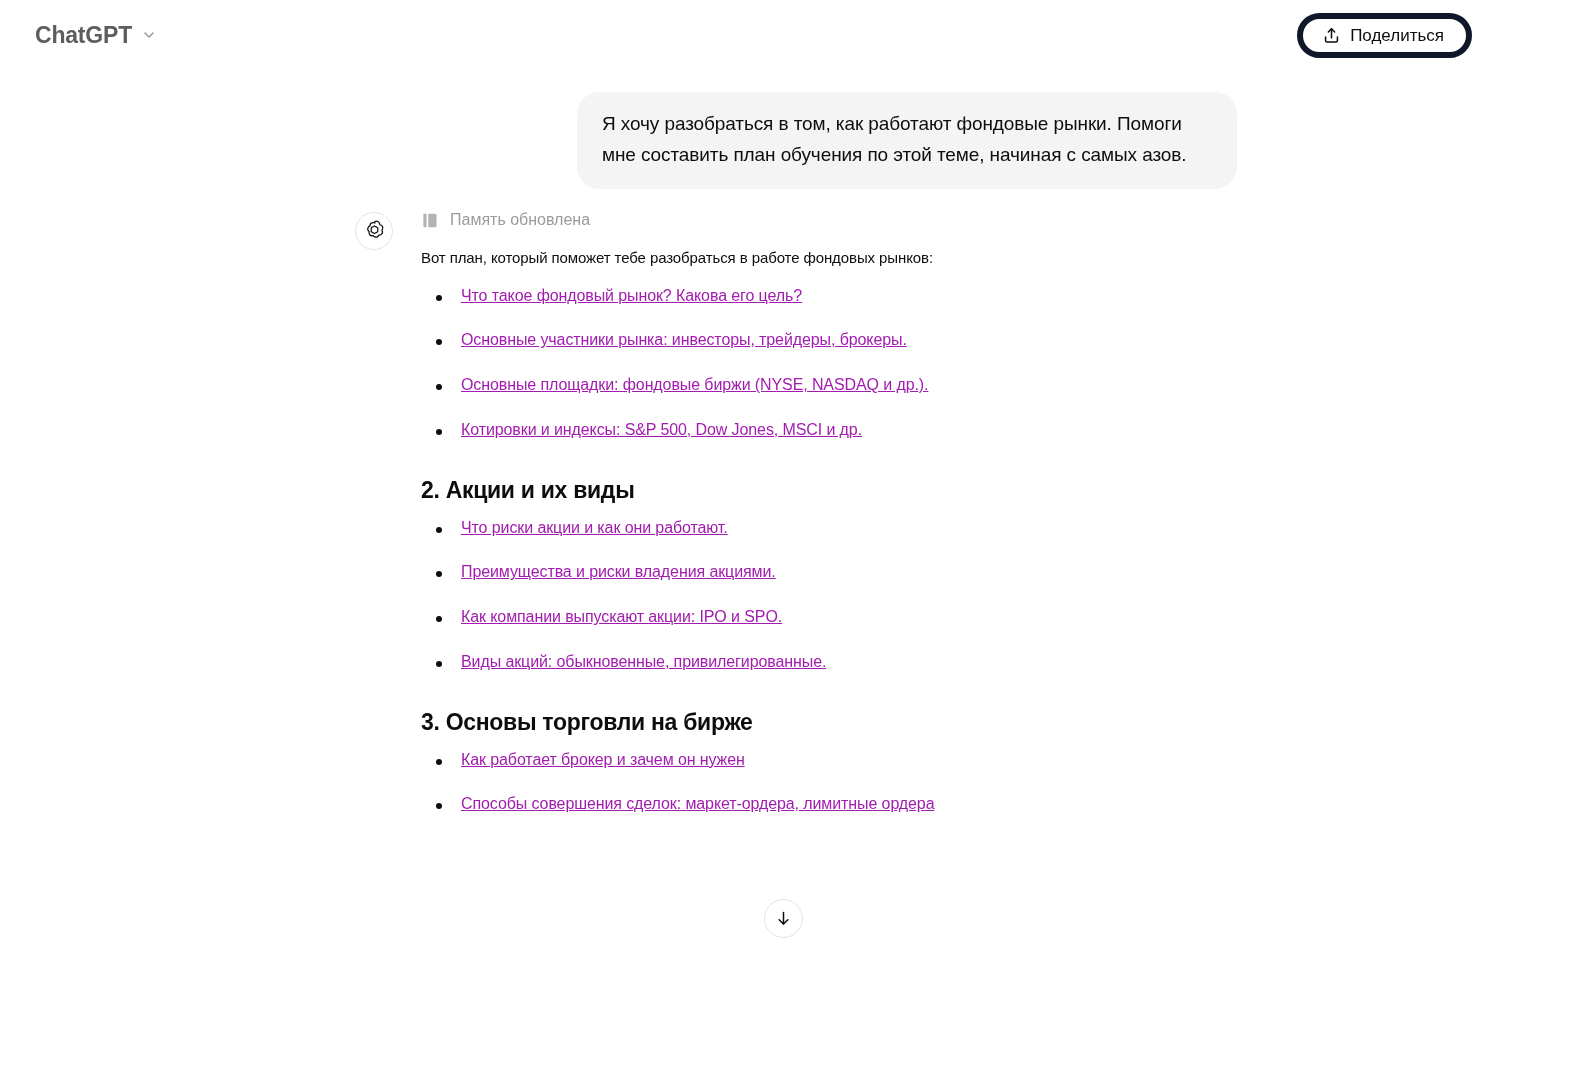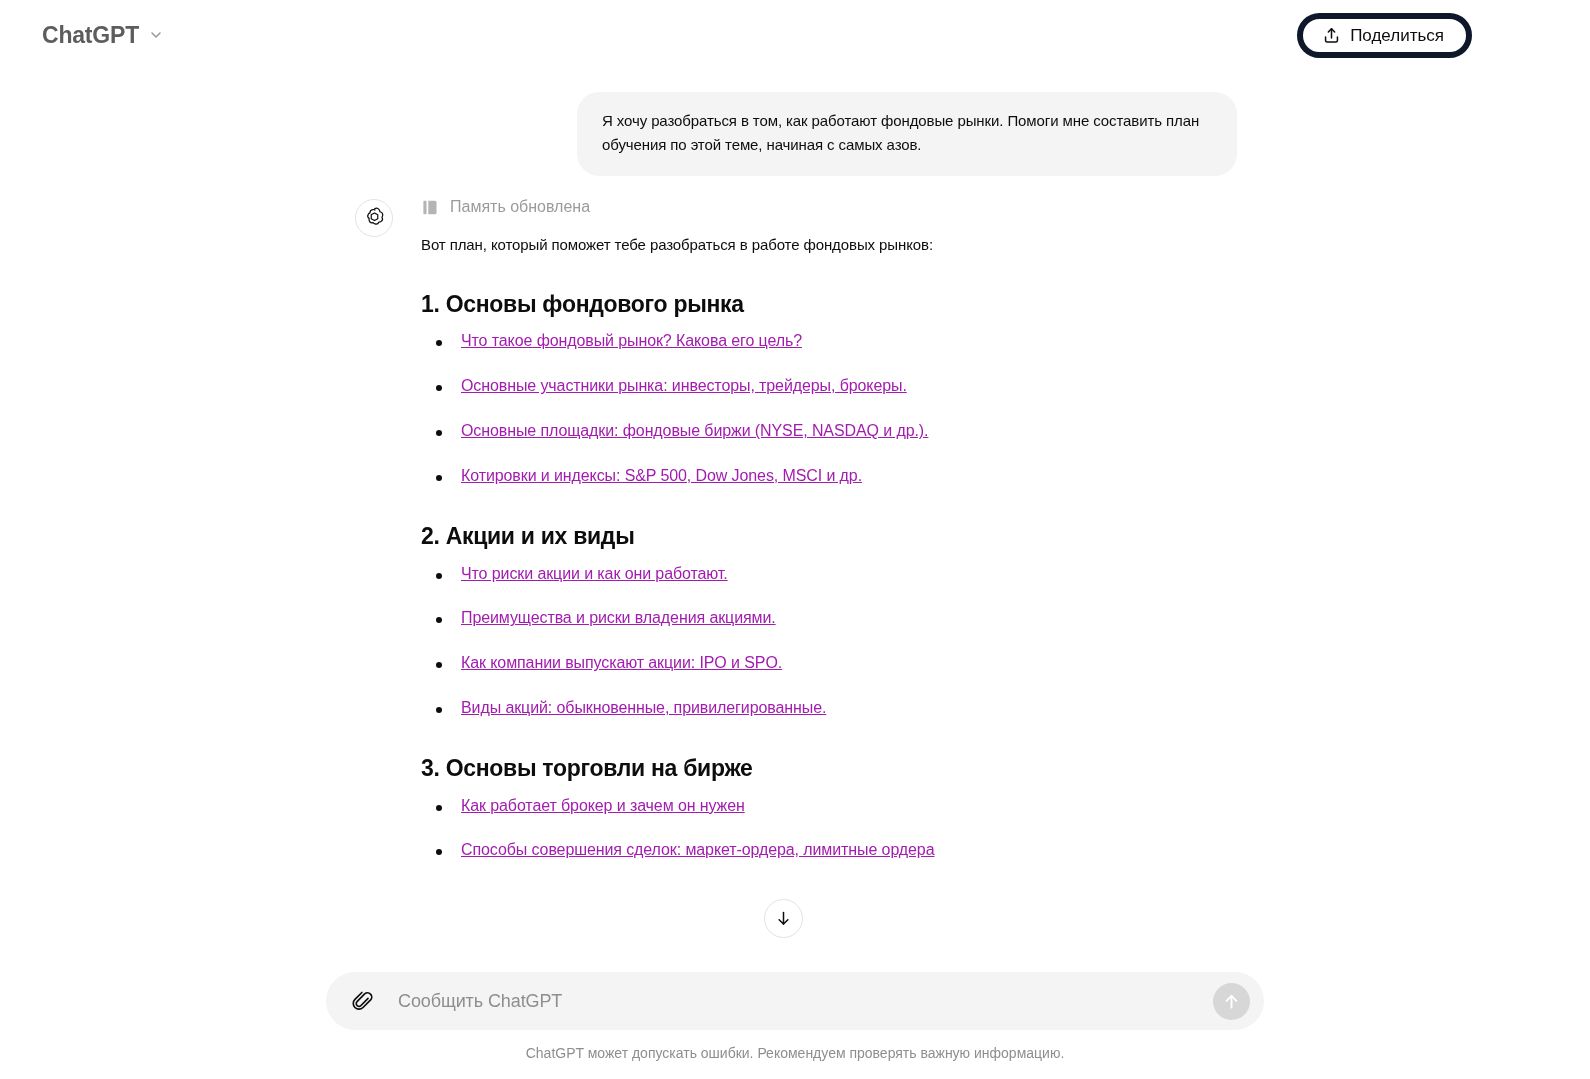--- a/index.html
+++ b/index.html
@@ -18,21 +18,21 @@
     position: relative;
     width: 1590px;
     height: 1079px;
     background: #ffffff;
     overflow: hidden;
   }
 
   
   .topbar {
     position: absolute;
-    top: 0; left: 8px; right: 0;
+    top: 0; left: 1px; right: 0;
     height: 70px;
     background: #ffffff;
     display: flex;
     align-items: center;
     justify-content: space-between;
     padding: 0 20px 0 30px;
     z-index: 40;
   }
 
   .brand {
@@ -93,21 +93,21 @@
   .user-row {
     display: flex;
     justify-content: flex-end;
     margin-bottom: 20px;
   }
   .user-bubble {
     background: #f4f4f4;
     border-radius: 22px;
     padding: 17px 25px 18px 25px;
     max-width: 660px;
-    font-size: 15px;
+    font-size: 19px;
     line-height: 1.62;
     color: #0d0d0d;
     letter-spacing: -0.1px;
   }
 
   
   .assistant-row {
     display: flex;
     align-items: flex-start;
     gap: 28px;
@@ -343,21 +343,20 @@
               <svg class="memory-icon" viewBox="0 0 24 24" fill="currentColor">
                 <rect x="3" y="3.5" width="4" height="17" rx="1"></rect>
                 <path d="M9.2 3.5h8.4a2 2 0 0 1 2 2v13a2 2 0 0 1-2 2H9.2z"></path>
               </svg>
             </span>
             <span class="memory-text">Память обновлена</span>
           </div>
 
           <p class="para">Вот план, который поможет тебе разобраться в работе фондовых рынков:</p>
 
-          <h3 class="h3">1. Основы фондового рынка</h3>
           <ul class="bullets">
             <li>Что такое фондовый рынок? Какова его цель?</li>
             <li>Основные участники рынка: инвесторы, трейдеры, брокеры.</li>
             <li>Основные площадки: фондовые биржи (NYSE, NASDAQ и др.).</li>
             <li>Котировки и индексы: S&amp;P 500, Dow Jones, MSCI и др.</li>
           </ul>
 
           <h3 class="h3">2. Акции и их виды</h3>
           <ul class="bullets">
             <li>Что риски акции и как они работают.</li>
@@ -382,42 +381,14 @@
 
   <div class="scroll-down-btn">
     <span>
       <svg viewBox="0 0 24 24" fill="none" stroke="currentColor" stroke-width="1.9" stroke-linecap="round" stroke-linejoin="round">
         <path d="M12 4.5v14.5"></path>
         <polyline points="6.5 13.5 12 19 17.5 13.5"></polyline>
       </svg>
     </span>
   </div>
 
-  <div class="composer-wrap">
-
-    <div class="composer">
-
-      <div class="clip-btn">
-        <span>
-          <svg viewBox="0 0 24 24" fill="none" stroke="currentColor" stroke-width="1.8" stroke-linecap="round" stroke-linejoin="round">
-            <path d="M17.5 9.2 9.8 16.9a3 3 0 0 1-4.3-4.3l8.3-8.3a4.6 4.6 0 0 1 6.5 6.5l-8.3 8.3a6.2 6.2 0 0 1-8.8-8.8l7.6-7.6"></path>
-          </svg>
-        </span>
-      </div>
-
-      <input class="composer-input" type="text" value="" placeholder="Сообщить ChatGPT" style="">
-
-      <button class="send-btn">
-        <span>
-          <svg viewBox="0 0 24 24" fill="none" stroke="currentColor" stroke-width="2.1" stroke-linecap="round" stroke-linejoin="round">
-            <path d="M12 19V5.6"></path>
-            <polyline points="6.4 11.2 12 5.6 17.6 11.2"></polyline>
-          </svg>
-        </span>
-      </button>
-
-    </div>
-
-    <div class="disclaimer">ChatGPT может допускать ошибки. Рекомендуем проверять важную информацию.</div>
-
-  </div>
 
 </div>
 
 </body></html>

